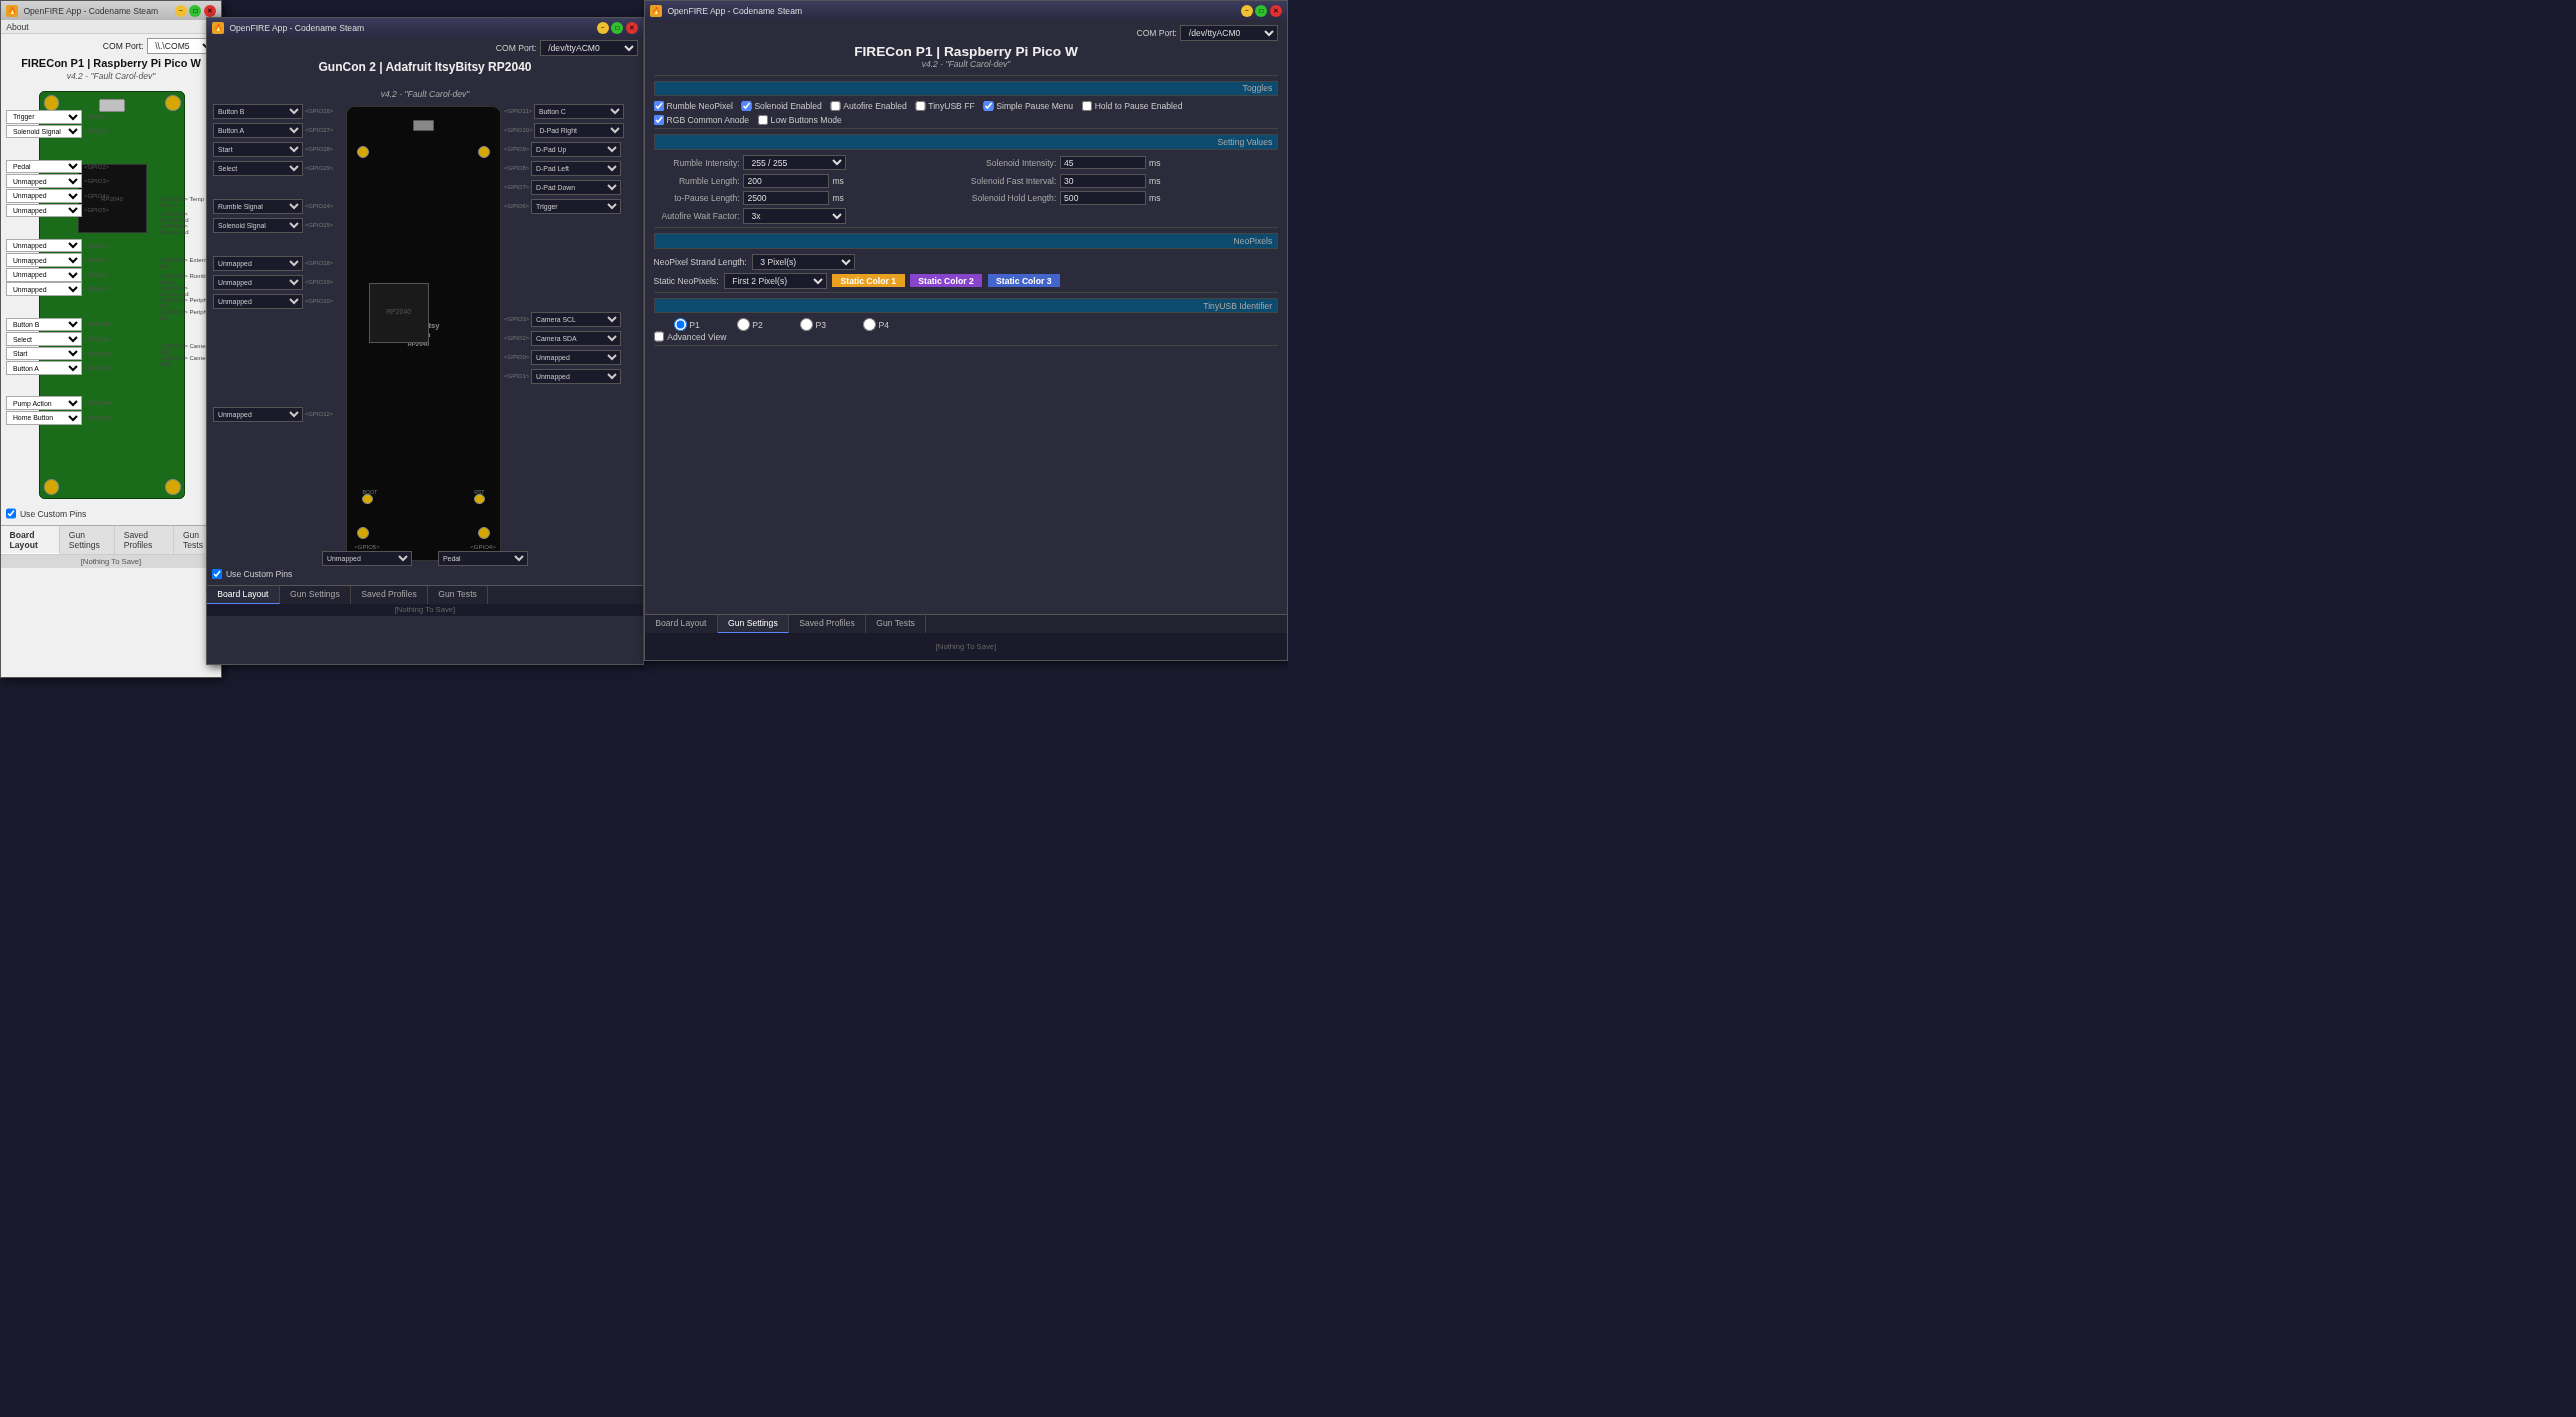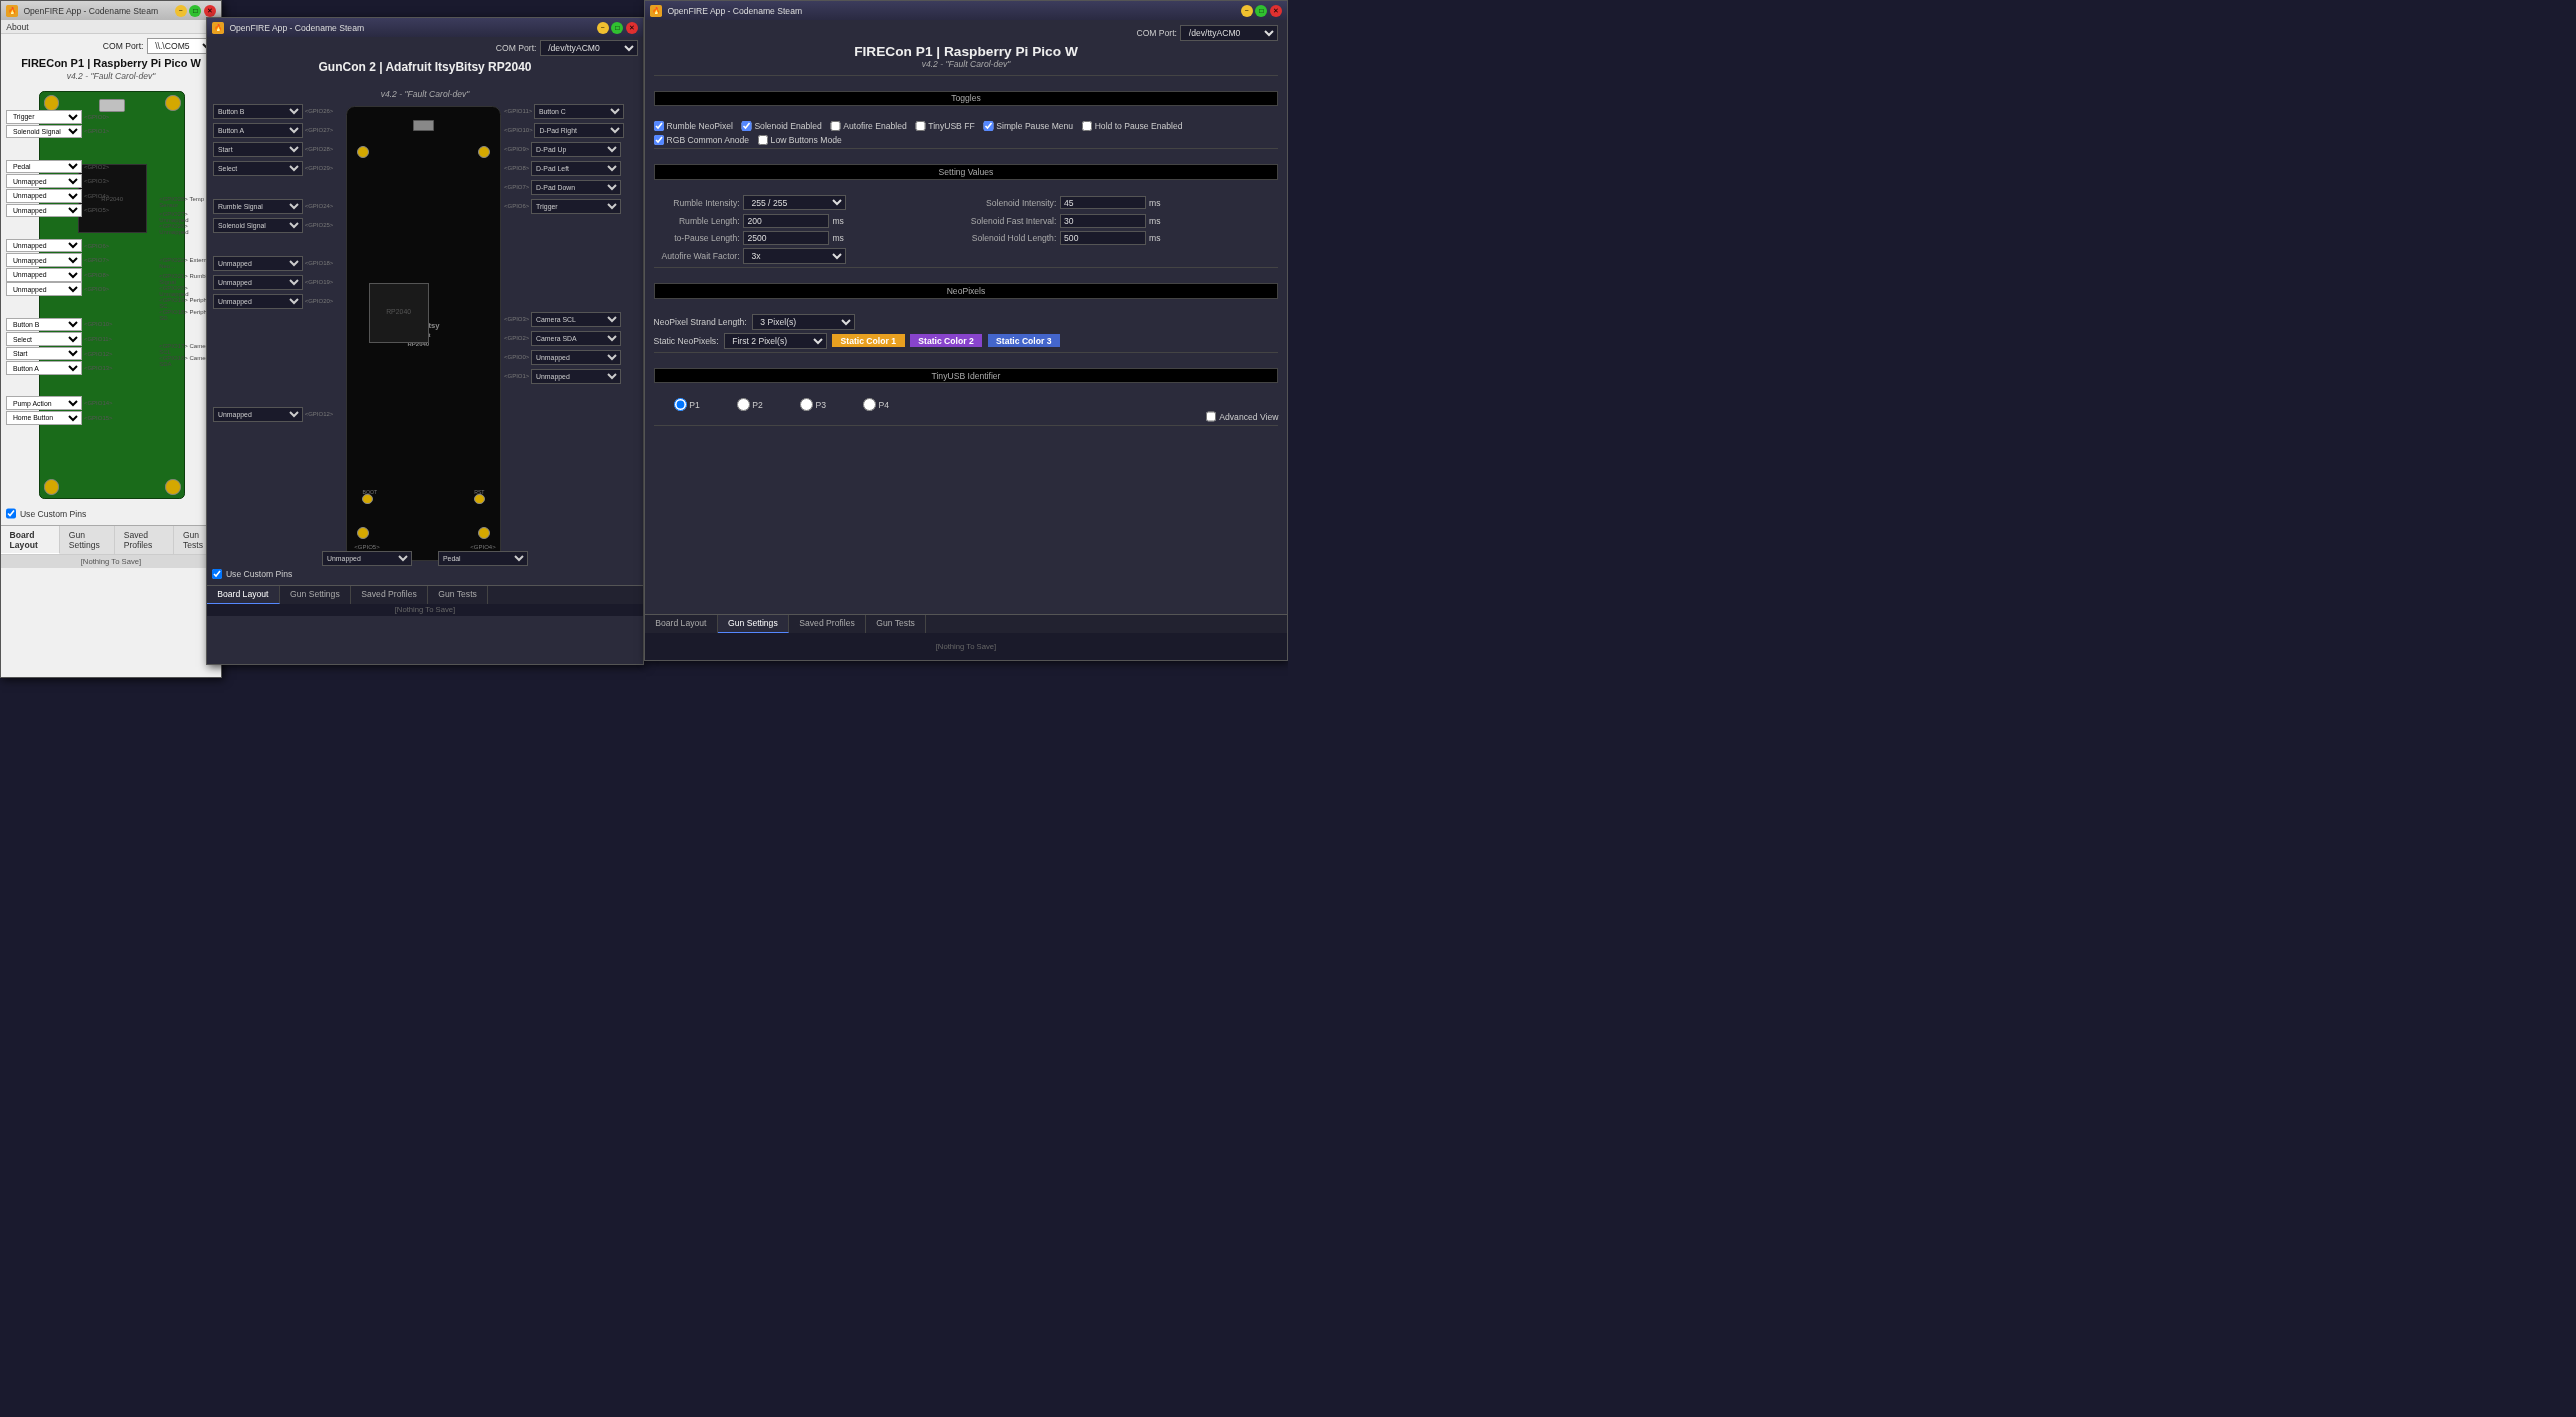--- a/index.html
+++ b/index.html
@@ -294,26 +294,26 @@
       background: #2b2b3b;
     }
 
     .win3-content {
       background: #2b2b3b;
       color: #ccc;
       padding: 5.2px 8.6px;
     }
 
     .section-header {
-      text-align: center;
+      text-align: right;
       font-size: 8.6px;
       color: #aaa;
-      background: #000000;
+      background: #0c4a6e;
       padding: 1.7px 5.2px;
-      margin: 15px 0;
+      margin: 5px 0;
       border: 0.9px solid #444;
     }
 
     .toggles-grid {
       display: flex;
       flex-wrap: wrap;
       gap: 3.4px 8.6px;
       margin-bottom: 3.4px;
     }
 
@@ -482,21 +482,20 @@
       height: 10.3px;
     }
 
     
     .adv-view-row {
       display: flex;
       align-items: center;
       gap: 3.4px;
       font-size: 8.6px;
       color: #ccc;
-      justify-content: flex-end;
       margin-bottom: 3.4px;
     }
 
     select {
       cursor: pointer;
     }
 
     .win2-pcb-area {
       position: relative;
       width: 424px;

